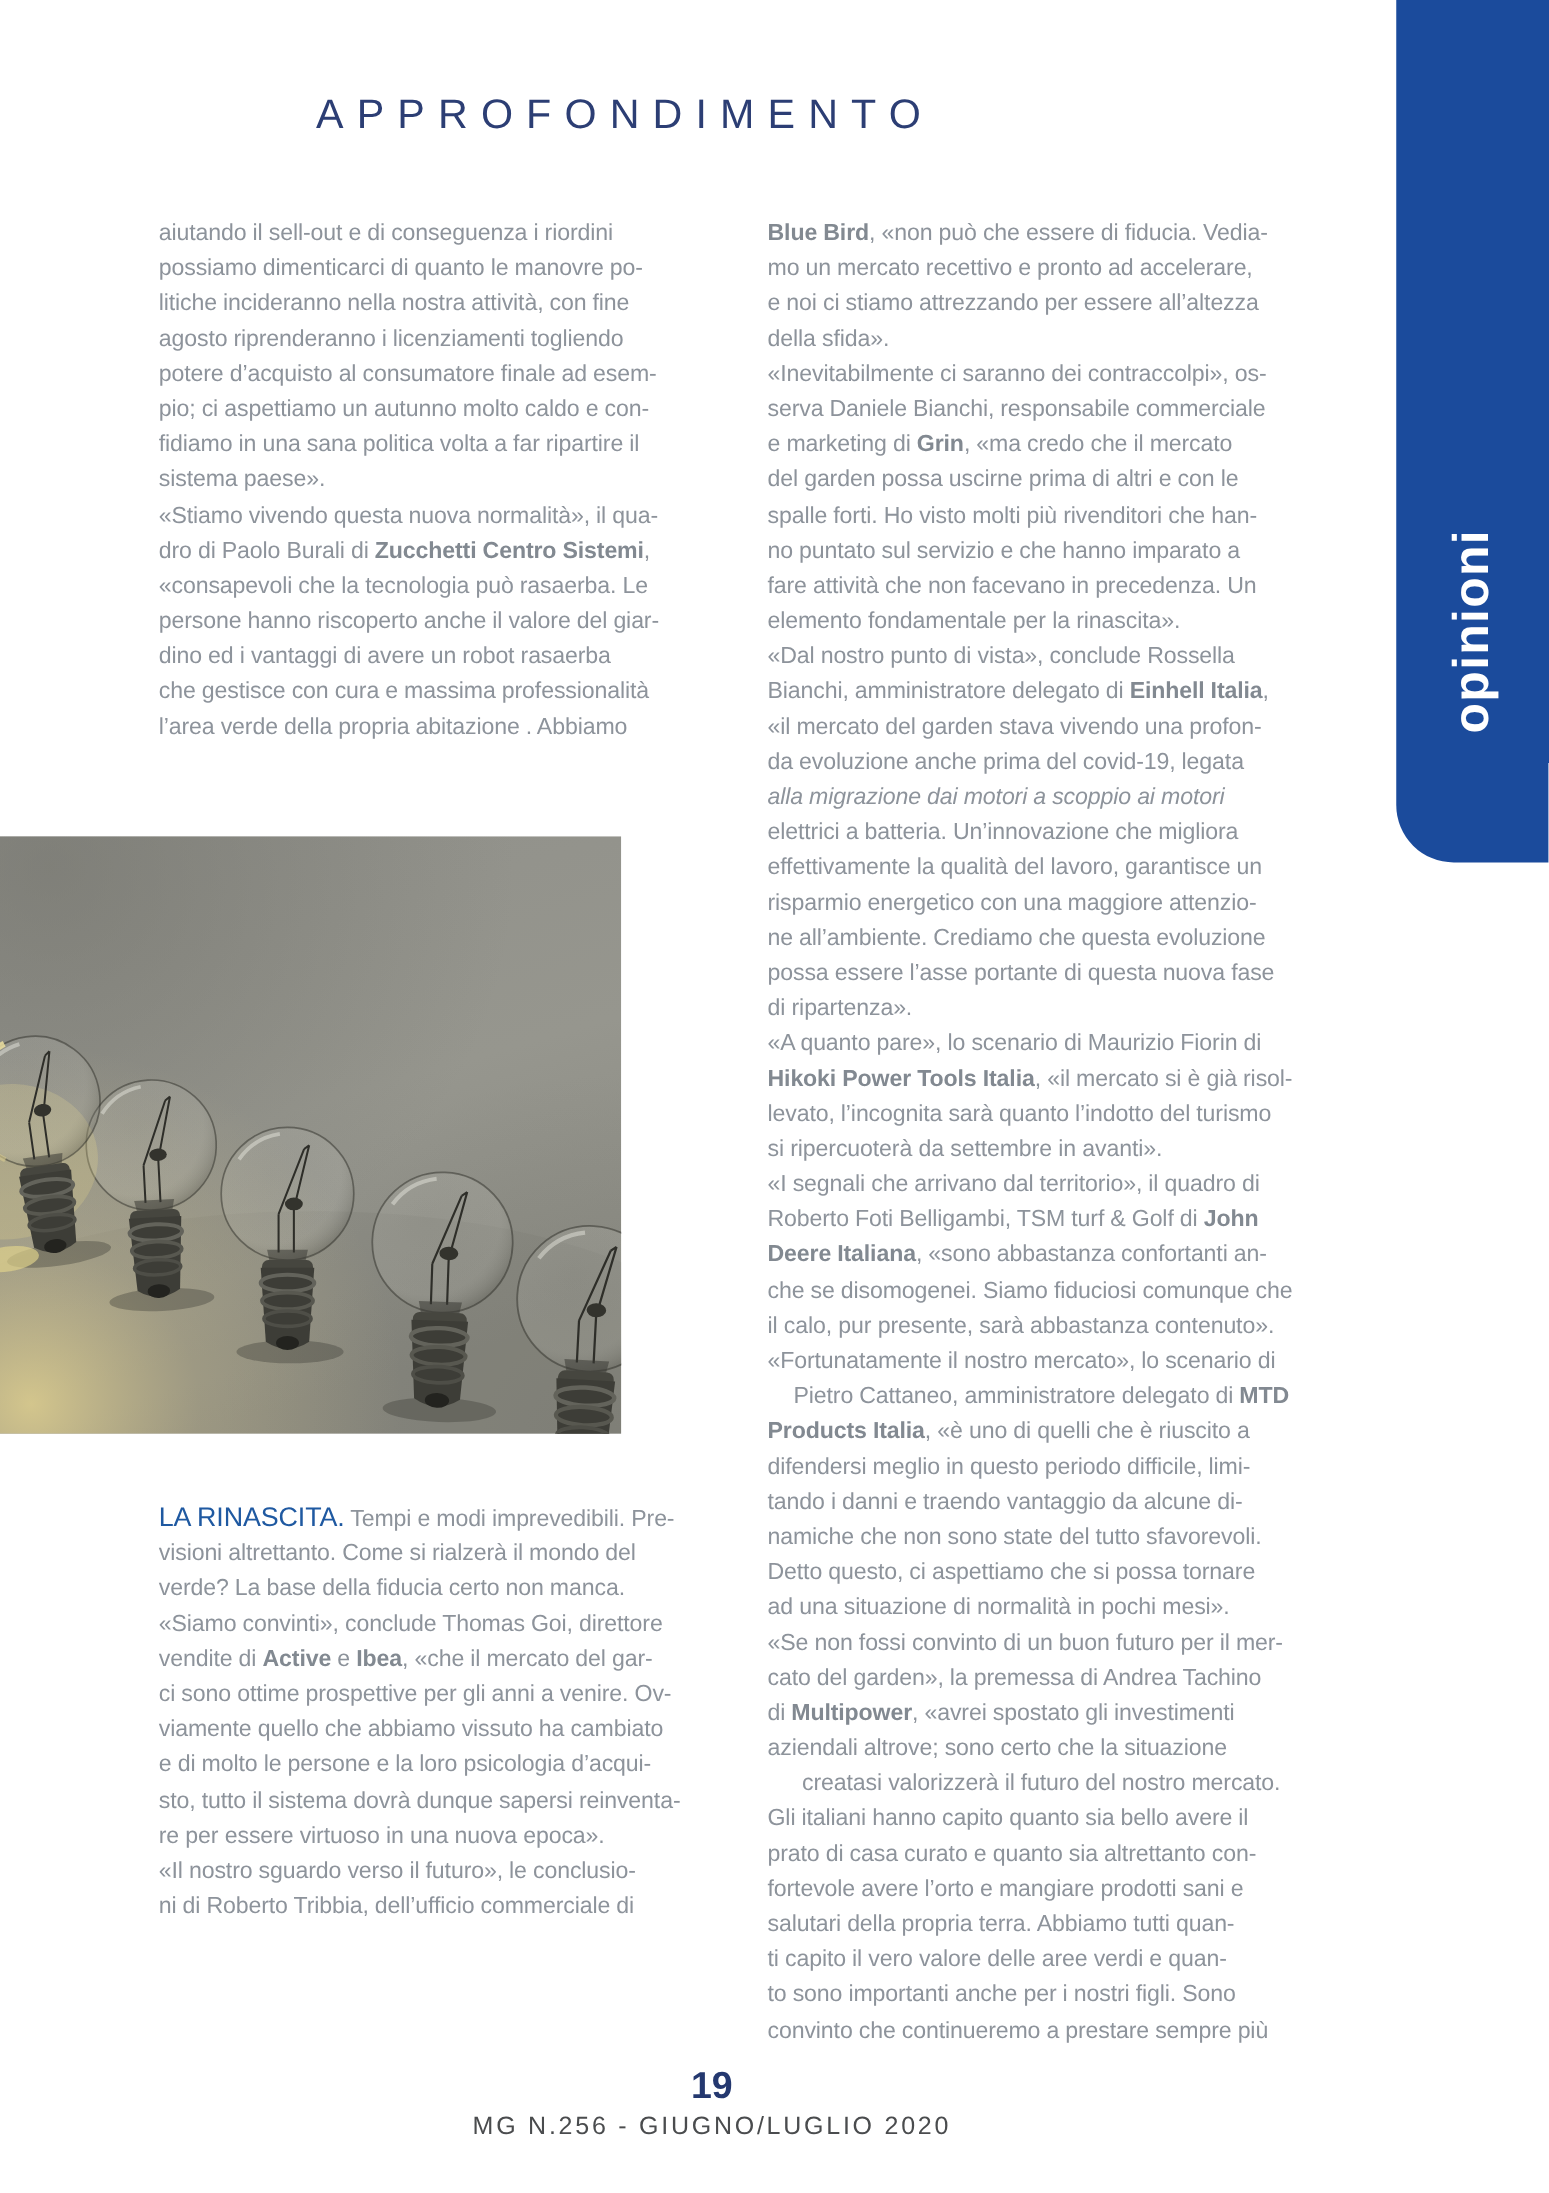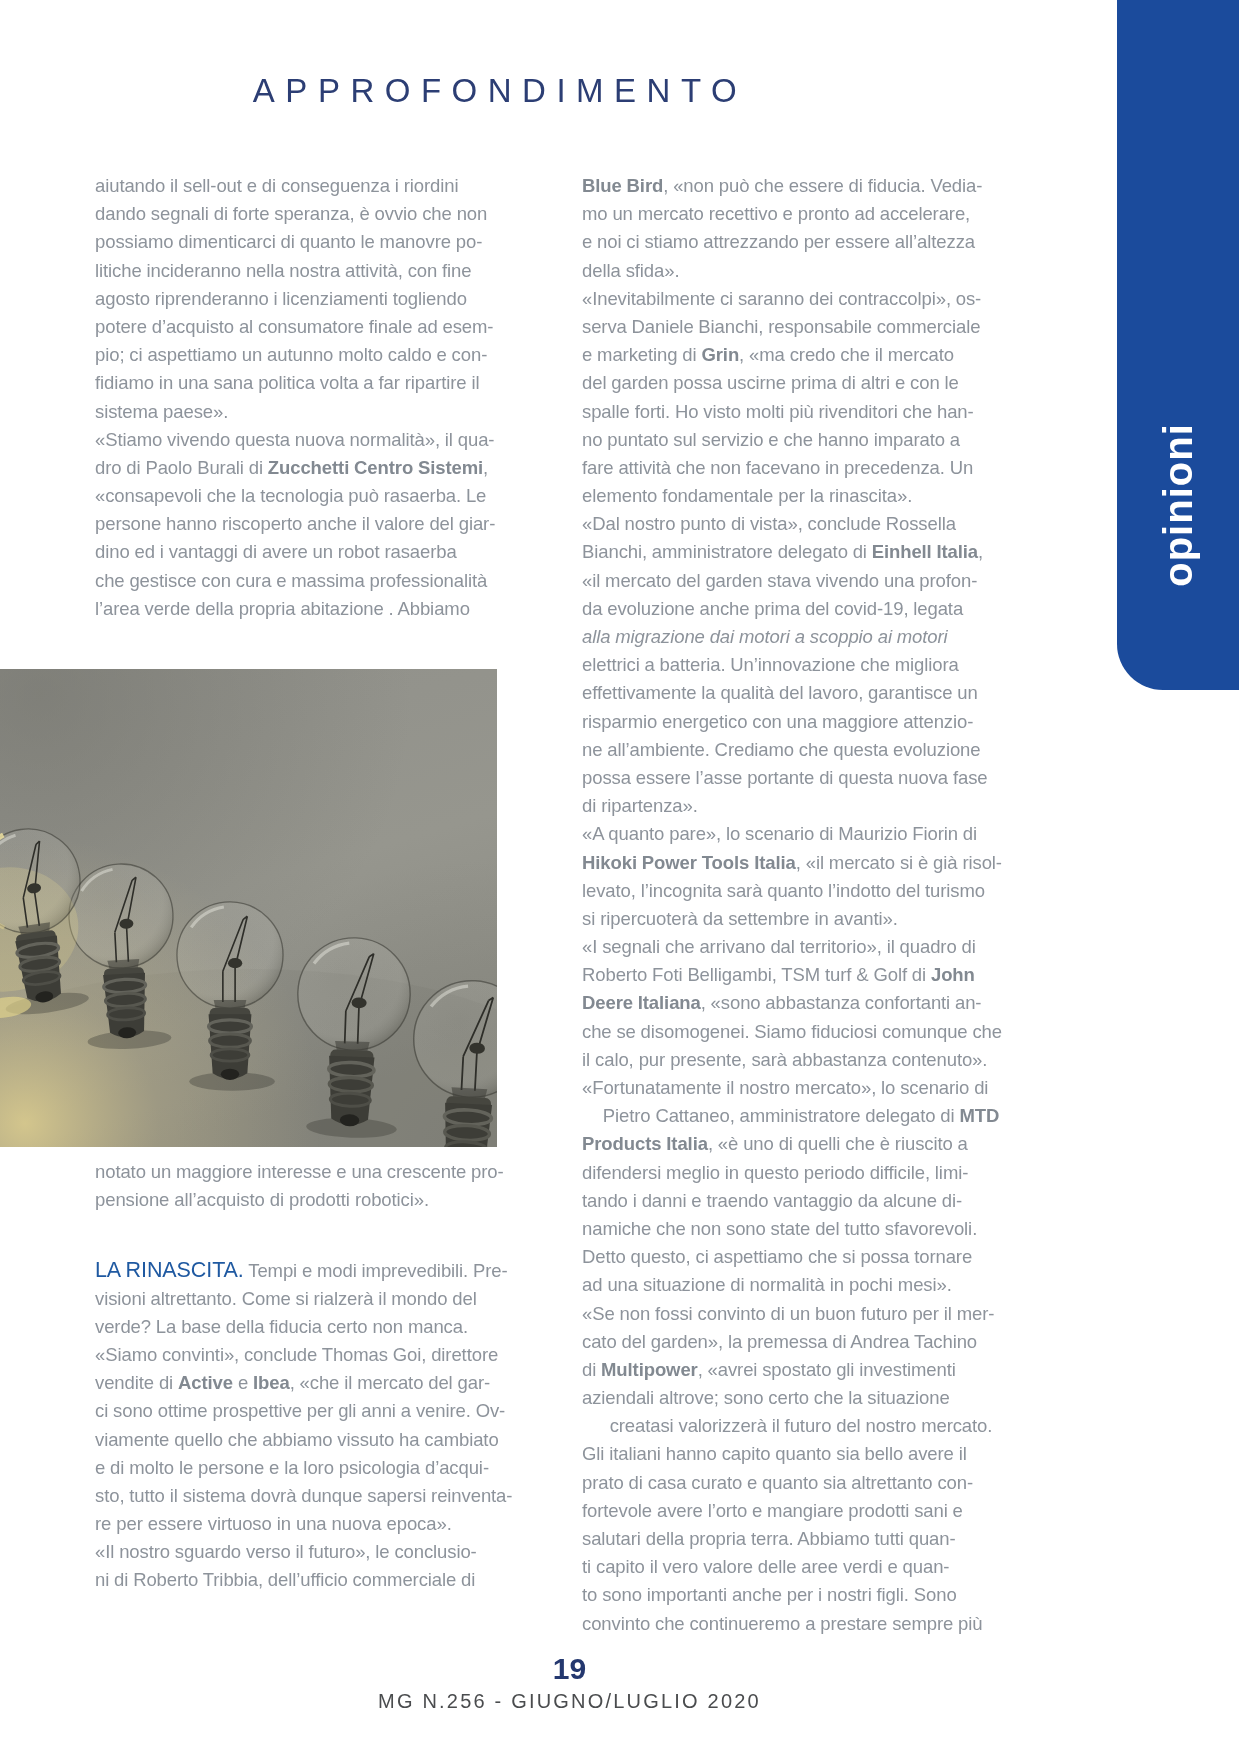--- a/index.html
+++ b/index.html
@@ -29,20 +29,21 @@
     transform:translate(-50%,-50%) rotate(-90deg);
     font-size:40px;font-weight:700;color:#ffffff;
     letter-spacing:1px;white-space:nowrap;
   }
   
   .textblock{
     position:absolute;
     font-size:18.5px;line-height:28.2px;
     letter-spacing:-0.1px;
     color:#8d939b;
+    margin-left:32px;
   }
   .col-left-top   {left:95px; top:172px; width:453px;}
   .col-left-bottom{left:95px; top:1158px;width:453px;}
   .col-right      {left:582px;top:172px; width:438px;}
   .para{margin:0;}
   .heading-para{margin-top:42px;}
   .line{
     display:block;white-space:nowrap;
     height:28.2px;line-height:28.2px;
     overflow:visible;text-align:left;
@@ -71,21 +72,20 @@
 
   <div class="header-title">APPROFONDIMENTO</div>
 
   <div class="sidebar-tab">
     <span class="sidebar-tab-label">opinioni</span>
   </div>
 
   <div class="textblock col-left-top">
       <div class="para">
         <div class="line" style="word-spacing: -0.142857px;">aiutando il sell-out e di conseguenza i riordini</div>
-        <div class="line" style="word-spacing: -0.125px;">dando segnali di forte speranza, è ovvio che non</div>
         <div class="line" style="word-spacing: -0.166667px;">possiamo dimenticarci di quanto le manovre po-</div>
         <div class="line" style="word-spacing: -0.166667px;">litiche incideranno nella nostra attività, con fine</div>
         <div class="line" style="word-spacing: -0.25px;">agosto riprenderanno i licenziamenti togliendo</div>
         <div class="line" style="word-spacing: -0.166667px;">potere d’acquisto al consumatore finale ad esem-</div>
         <div class="line" style="word-spacing: -0.125px;">pio; ci aspettiamo un autunno molto caldo e con-</div>
         <div class="line" style="word-spacing: -0.111111px;">fidiamo in una sana politica volta a far ripartire il</div>
         <div class="line endline">sistema paese».</div>
       </div>
       <div class="para">
         <div class="line" style="word-spacing: -0.166667px;">«Stiamo vivendo questa nuova normalità», il qua-</div>
@@ -163,24 +163,20 @@
         <ellipse cx="-28" cy="45" rx="72" ry="62" fill="rgba(232,214,140,0.25)"></ellipse>
         <use href="#bulbproto"></use>
         <path d="M -18,-49 A 52 52 0 0 0 -51,10" stroke="#ecdf9f" stroke-width="5" fill="none" opacity="0.85"></path>
         <path d="M -49,20 A 52 52 0 0 0 -30,43" stroke="#d8cb90" stroke-width="4" fill="none" opacity="0.6"></path>
         <ellipse cx="-40" cy="122" rx="26" ry="10" fill="#e4d58c" opacity="0.65"></ellipse>
       </g>
     </svg>
   </div>
 
   <div class="textblock col-left-bottom">
-      <div class="para">
-        <div class="line" style="word-spacing: -0.142857px;">notato un maggiore interesse e una crescente pro-</div>
-        <div class="line endline">pensione all’acquisto di prodotti robotici».</div>
-      </div>
       <div class="para heading-para">
         <div class="line" style="word-spacing: -0.166667px;"><span class="accent">LA RINASCITA.</span> Tempi e modi imprevedibili. Pre-</div>
         <div class="line" style="word-spacing: -0.142857px;">visioni altrettanto. Come si rialzerà il mondo del</div>
         <div class="line" style="word-spacing: -0.142857px;">verde? La base della fiducia certo non manca.</div>
         <div class="line" style="word-spacing: -0.2px;">«Siamo convinti», conclude Thomas Goi, direttore</div>
         <div class="line" style="word-spacing: -0.111111px;">vendite di <span class="b">Active</span> e <span class="b">Ibea</span>, «che il mercato del gar-</div>
         <div class="line" style="word-spacing: -0.111111px;">ci sono ottime prospettive per gli anni a venire. Ov-</div>
         <div class="line" style="word-spacing: -0.166667px;">viamente quello che abbiamo vissuto ha cambiato</div>
         <div class="line" style="word-spacing: -0.111111px;">e di molto le persone e la loro psicologia d’acqui-</div>
         <div class="line" style="word-spacing: -0.142857px;">sto, tutto il sistema dovrà dunque sapersi reinventa-</div>

